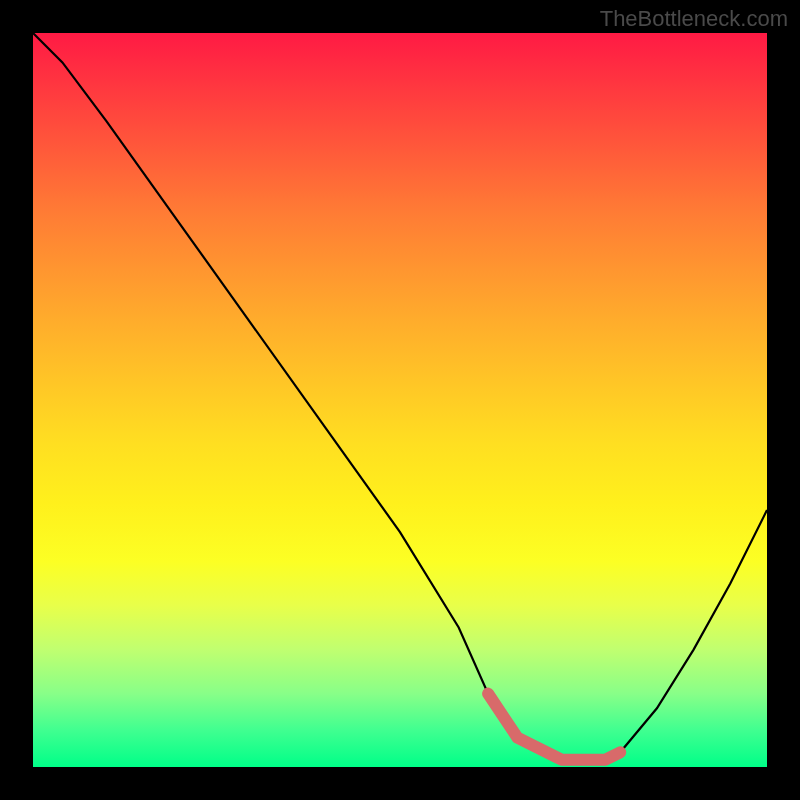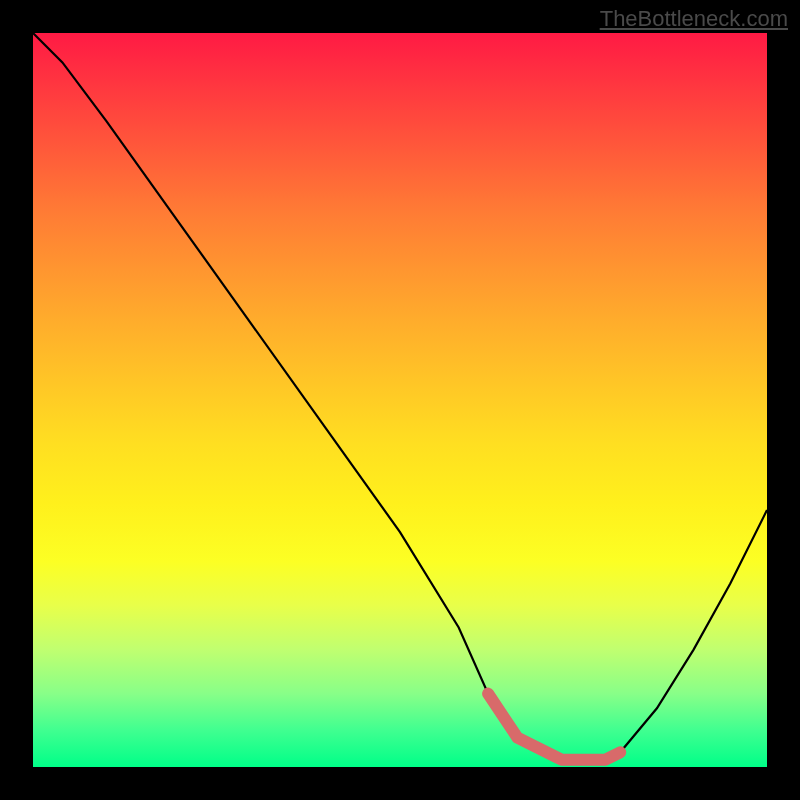--- a/index.html
+++ b/index.html
@@ -12,21 +12,20 @@
     font-family: Arial, sans-serif;
   }
   .watermark {
     position: absolute;
     top: 6px;
     right: 12px;
     color: #4a4a4a;
     font-size: 22px;
     font-weight: 500;
     z-index: 10;
-    text-decoration: underline;
   }
   .plot-area {
     position: absolute;
     left: 33px;
     top: 33px;
     width: 734px;
     height: 734px;
     background: linear-gradient(to bottom,
       #ff1a44 0%,
       #ff3a3f 8%,

